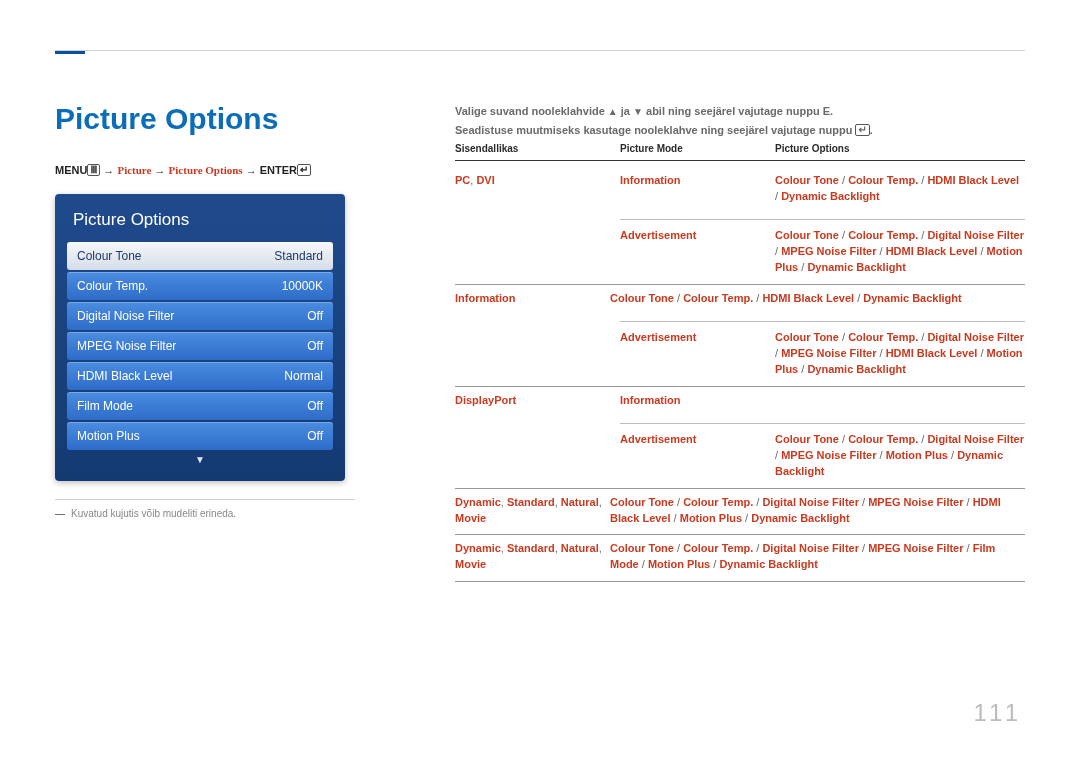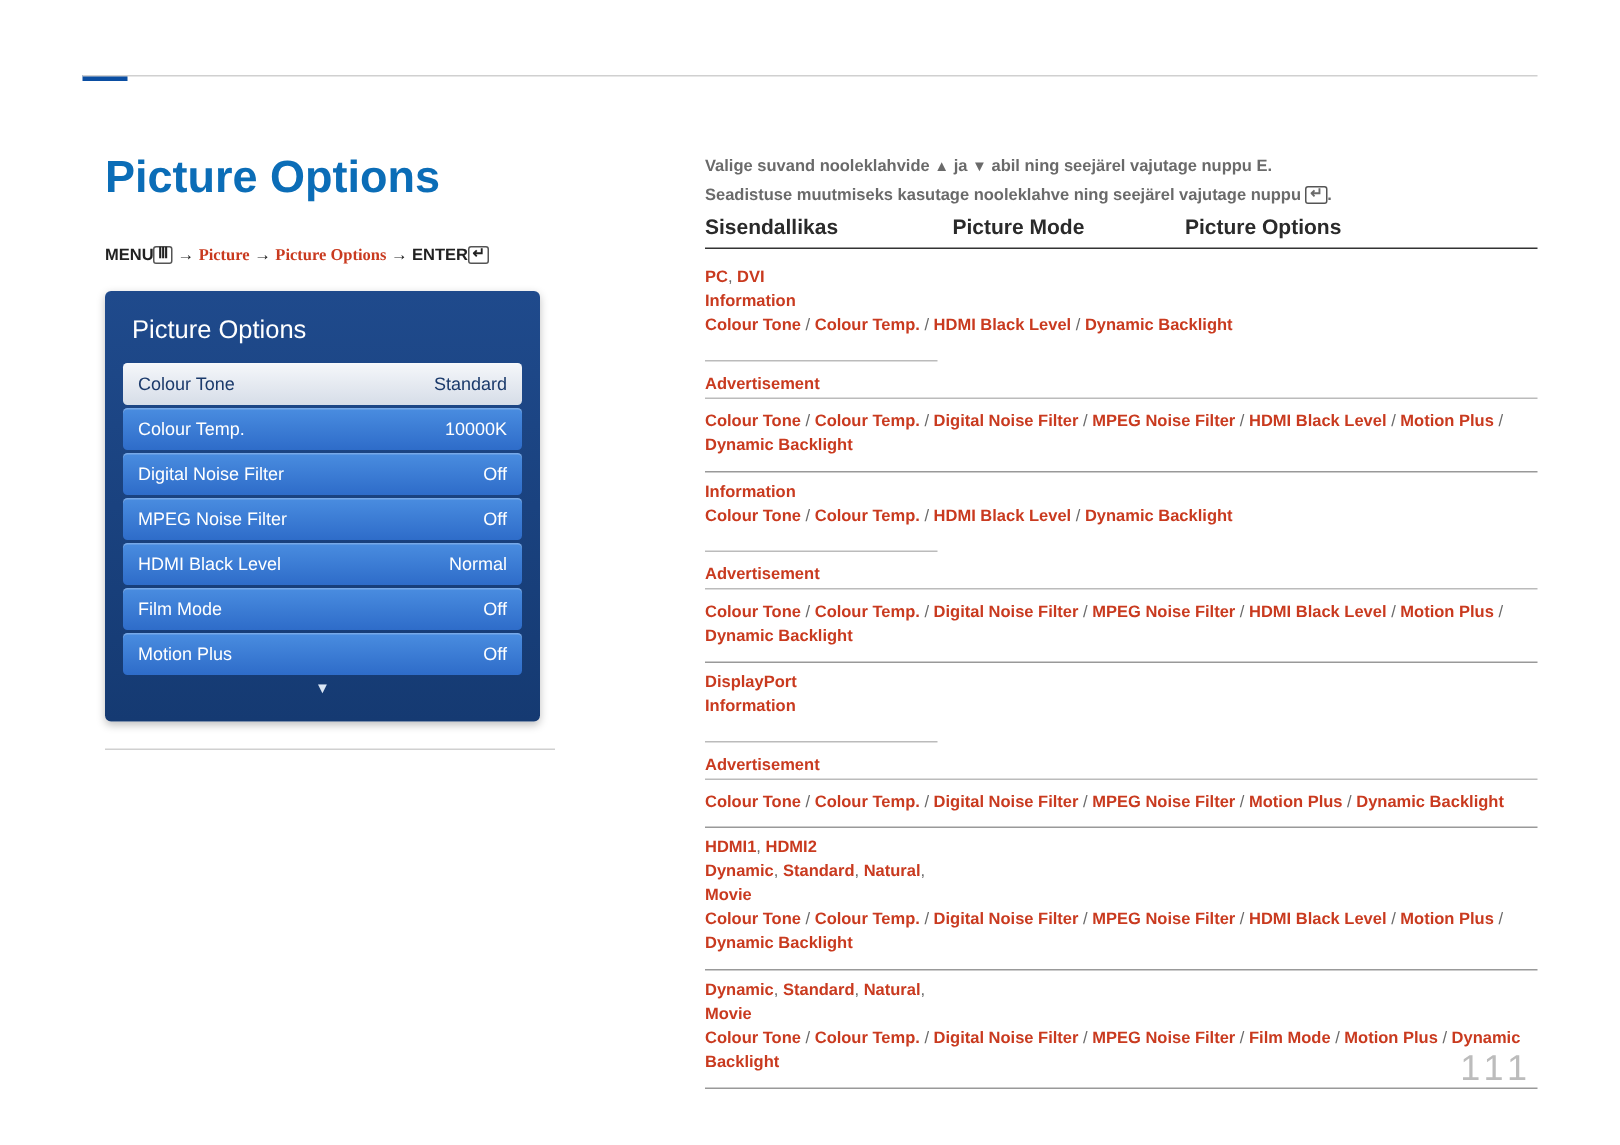--- a/index.html
+++ b/index.html
@@ -5,21 +5,21 @@
   * { margin: 0; padding: 0; box-sizing: border-box; }
   body {
     font-family: Arial, Helvetica, sans-serif;
     background: #fff;
     width: 1080px;
     height: 763px;
     position: relative;
     color: #5a5a5a;
   }
   .page {
-    padding: 0 55px 0 70px;
+    padding: 0 55px 0 55px;
   }
   .top-rule {
     height: 60px;
     position: relative;
   }
   .top-rule::after {
     content: "";
     position: absolute;
     top: 50px;
     left: 55px;
@@ -127,33 +127,32 @@
     font-size: 11px;
   }
   .thead {
     display: flex;
     border-bottom: 1.5px solid #333;
     padding-bottom: 6px;
     margin-bottom: 6px;
   }
   .th {
     font-weight: 700;
-    font-size: 14px;
+    font-size: 10px;
     color: #2a2a2a;
   }
   .col1 { width: 165px; flex-shrink: 0; }
   .col2 { width: 155px; flex-shrink: 0; }
   .col3 { flex: 1; }
   .tbody-group {
     border-bottom: 1px solid #999;
   }
   .inner-row {
     display: flex;
     padding: 6px 0 8px 0;
-    flex-direction: column;
   }
   .inner-row + .inner-row {
     
   }
   .inner-sep {
     display: flex;
   }
   .inner-sep .col2, .inner-sep .col3 {
     border-top: 1px solid #bbb;
     padding-top: 8px;
@@ -223,20 +222,23 @@
           </div>
           <div class="panel-row">
             <span>Motion Plus</span>
             <span>Off</span>
           </div>
         </div>
       <div class="panel-arrow">▼</div>
     </div>
 
     <div class="left-divider"></div>
+    <div class="footnote">
+      <span class="dash">―</span><span>Kuvatud kujutis võib mudeliti erineda.</span>
+    </div>
   </div>
 
   <div class="right-col">
     <div class="intro-text">
       <span>Valige suvand nooleklahvide </span><span class="arrow-glyph">▲</span><span> ja </span><span class="arrow-glyph">▼</span><span> abil ning seejärel vajutage nuppu E.</span><br>
       <span>Seadistuse muutmiseks kasutage nooleklahve ning seejärel vajutage nuppu </span><span class="enter-icon">↵</span><span>.</span>
     </div>
 
     <div class="table">
       <div class="thead">
@@ -274,21 +276,20 @@
               <div class="col2 cell-text"><span class="red">Information</span></div>
             </div>
             <div class="inner-row inner-sep">
               <div class="col1 cell-text"></div>
               <div class="col2 cell-text"><span class="red">Advertisement</span></div>
               <div class="col3 cell-text"><span class="red">Colour Tone</span><span class="plain"> / </span><span class="red">Colour Temp.</span><span class="plain"> / </span><span class="red">Digital Noise Filter</span><span class="plain"> / </span><span class="red">MPEG Noise Filter</span><span class="plain"> / </span><span class="red">Motion Plus</span><span class="plain"> / </span><span class="red">Dynamic Backlight</span></div>
             </div>
           </div>
           <div class="tbody-group">
             <div class="inner-row">
-              <div class="col1 cell-text"><span class="red">HDMI1</span><span class="plain">, </span><span class="red">HDMI2</span></div>
               <div class="col2 cell-text"><span class="red">Dynamic</span><span class="plain">, </span><span class="red">Standard</span><span class="plain">, </span><span class="red">Natural</span><span class="plain">, </span><span class="red">Movie</span></div>
               <div class="col3 cell-text"><span class="red">Colour Tone</span><span class="plain"> / </span><span class="red">Colour Temp.</span><span class="plain"> / </span><span class="red">Digital Noise Filter</span><span class="plain"> / </span><span class="red">MPEG Noise Filter</span><span class="plain"> / </span><span class="red">HDMI Black Level</span><span class="plain"> / </span><span class="red">Motion Plus</span><span class="plain"> / </span><span class="red">Dynamic Backlight</span></div>
             </div>
           </div>
           <div class="tbody-group">
             <div class="inner-row">
               <div class="col2 cell-text"><span class="red">Dynamic</span><span class="plain">, </span><span class="red">Standard</span><span class="plain">, </span><span class="red">Natural</span><span class="plain">, </span><span class="red">Movie</span></div>
               <div class="col3 cell-text"><span class="red">Colour Tone</span><span class="plain"> / </span><span class="red">Colour Temp.</span><span class="plain"> / </span><span class="red">Digital Noise Filter</span><span class="plain"> / </span><span class="red">MPEG Noise Filter</span><span class="plain"> / </span><span class="red">Film Mode</span><span class="plain"> / </span><span class="red">Motion Plus</span><span class="plain"> / </span><span class="red">Dynamic Backlight</span></div>
             </div>
           </div>

